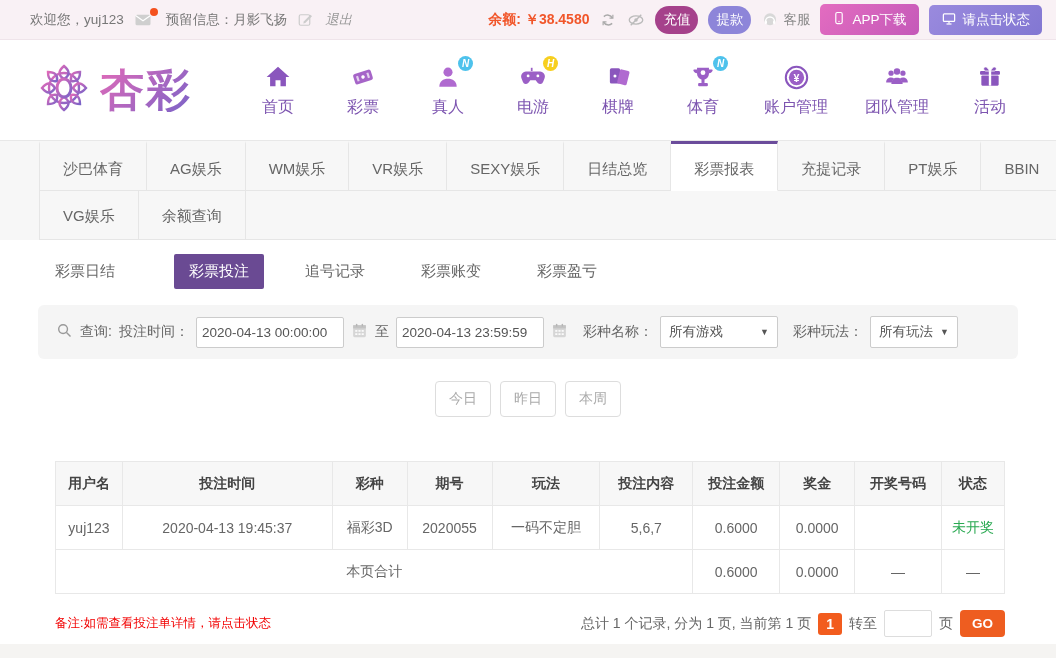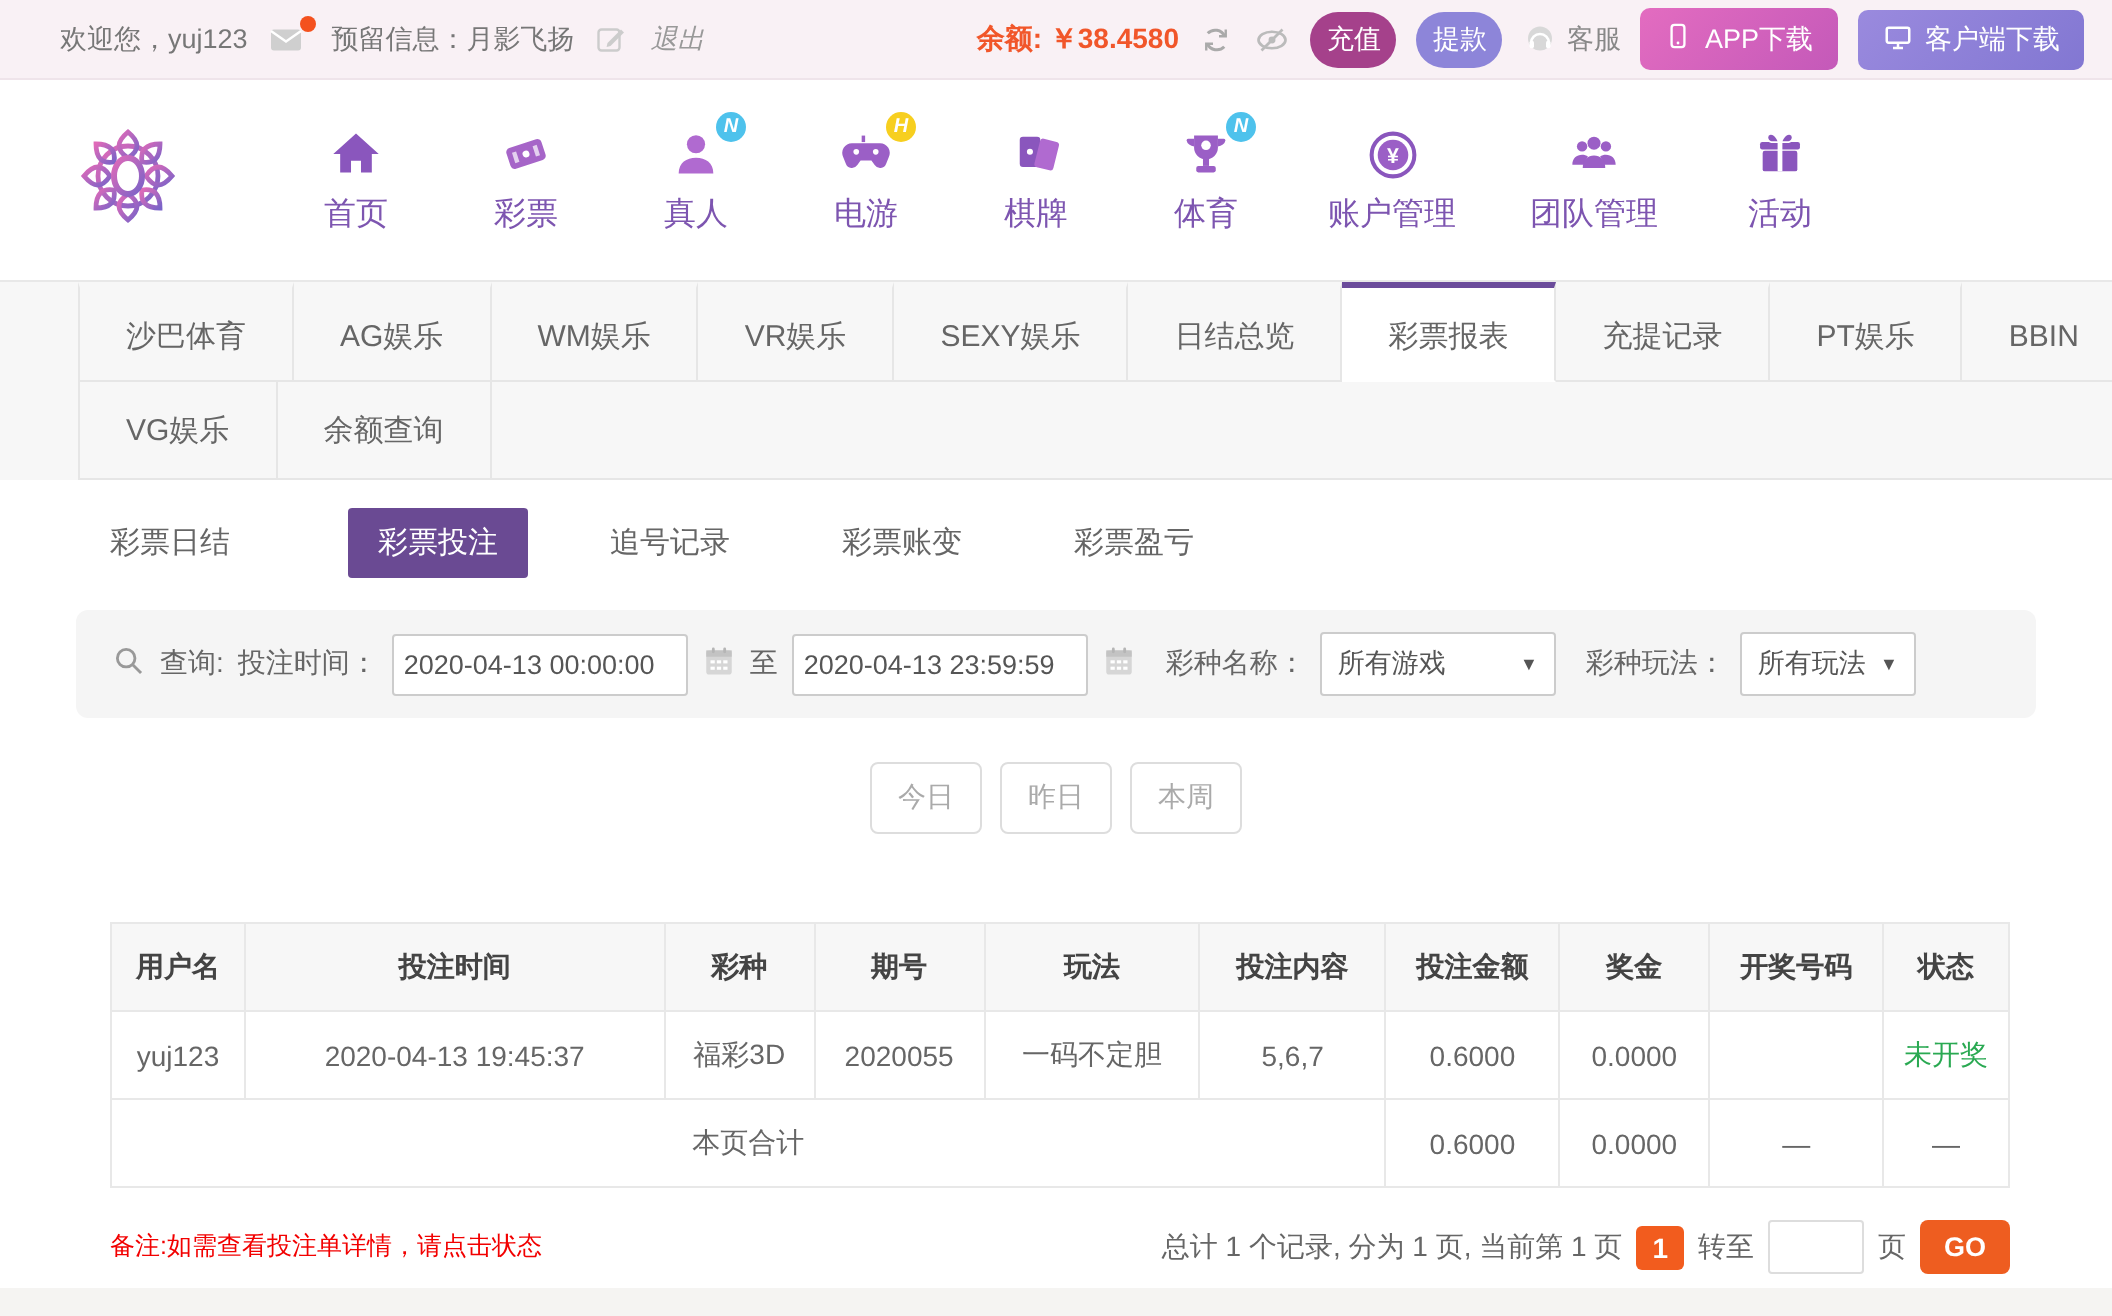--- a/index.html
+++ b/index.html
@@ -148,21 +148,21 @@
         <span>APP下载</span>
       </button>
       <button class="dl-btn btn-client">
         <span>
           <svg width="16" height="15" viewBox="0 0 24 24" fill="none" stroke="#fff" stroke-width="2">
               <rect x="3" y="4.5" width="18" height="12" rx="1.5"></rect>
               <line x1="12" y1="16.5" x2="12" y2="20"></line>
               <line x1="8" y1="20.8" x2="16" y2="20.8"></line>
             </svg>
         </span>
-        <span>客户端下载</span>
+        <span>请点击状态</span>
       </button>
     </div>
   </div>
 
   <div class="header">
     <div class="logo">
       <span>
         <svg width="56" height="56" viewBox="0 0 56 56">
           <defs>
               <linearGradient id="lg" x1="0" y1="0" x2="1" y2="1">
@@ -177,20 +177,21 @@
             <path d="M6 28c5-6 9-6 13 0 -4 6-8 6-13 0z"></path>
             <path d="M50 28c-5 6-9 6-13 0 4-6 8-6 13 0z"></path>
             <path d="M12 12c7 0 10 3 9 9 -6 1-9-2-9-9z"></path>
             <path d="M44 44c-7 0-10-3-9-9 6-1 9 2 9 9z"></path>
             <path d="M44 12c0 7-3 10-9 9 -1-6 2-9 9-9z"></path>
             <path d="M12 44c0-7 3-10 9-9 1 6-2 9-9 9z"></path>
             <path d="M21 28a7 9 0 1 1 14 0a7 9 0 1 1 -14 0" stroke-width="3"></path>
           </g>
         </svg>
       </span>
+      <span class="logo-name">杏彩</span>
     </div>
 
     <div class="nav">
       <div class="nav-item">
         <span class="nav-ico">
           <svg width="26" height="26" viewBox="0 0 24 24" fill="#8a56bd">
               <path d="M12 2.5 22.5 12h-3.2v8.5h-5v-5.4h-4.6v5.4h-5V12H1.5z"></path>
             </svg>
 
         </span>

